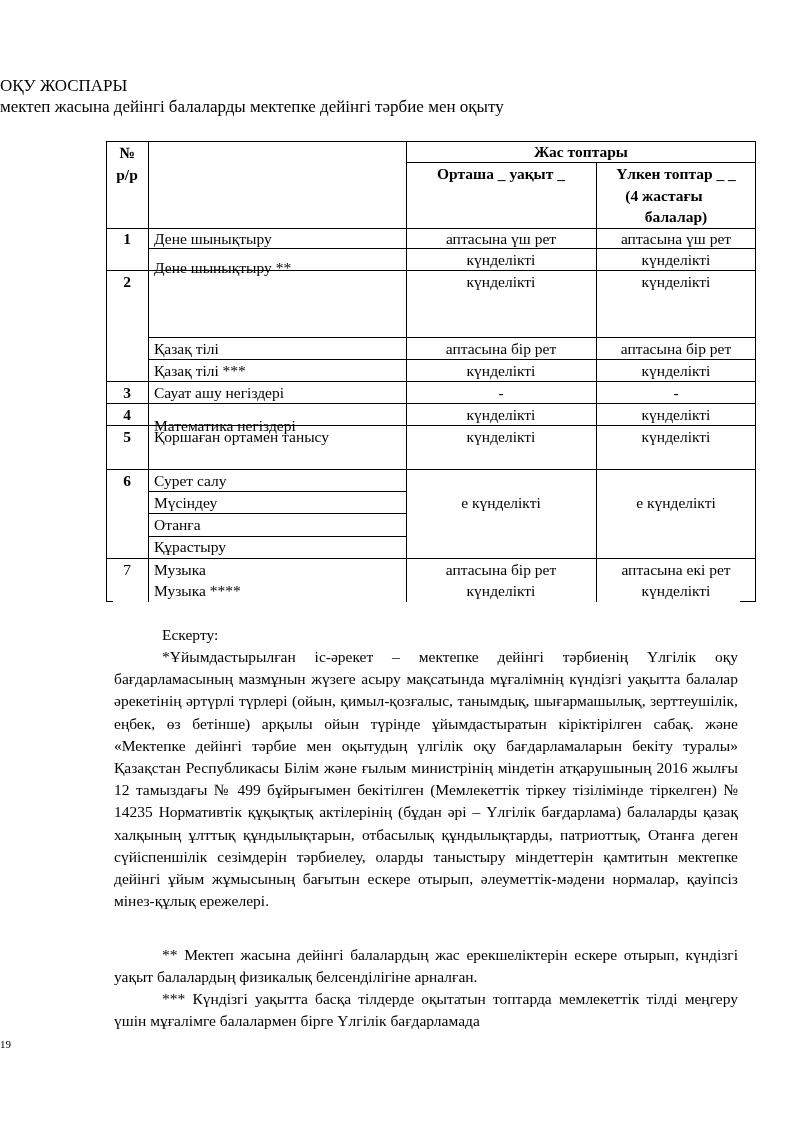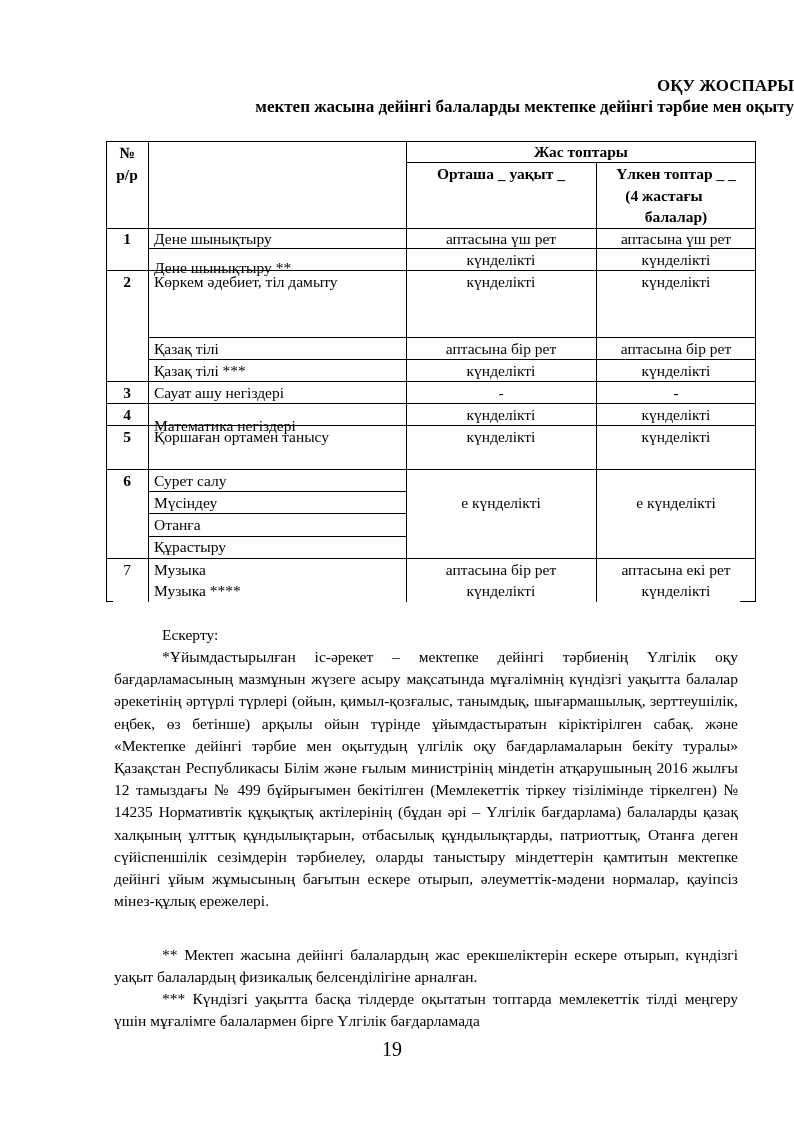--- a/index.html
+++ b/index.html
@@ -1,33 +1,33 @@
 <!DOCTYPE html>
 <html><head>
 <meta charset="utf-8">
 <style>
   html, body { margin:0; padding:0; background:#ffffff; }
   body { width:794px; height:1123px; position:relative; overflow:hidden;
          font-family:"Liberation Serif", "DejaVu Serif", serif; color:#000; }
-  .title { position:absolute; left:0; width:794px; text-align:right; font-weight:bold; }
+  .title { position:absolute; left:0; width:794px; text-align:left; font-weight:normal; }
   .t1 { top:76px; font-size:17px; }
   .t2 { top:97px; font-size:17px; }
 
   .tbl { position:absolute; left:106px; top:141px; width:650px; height:461px; }
   .ln { position:absolute; background:#000; }
   .h { height:1px; }
   .v { width:1px; }
   .cell { position:absolute; font-size:15.5px; line-height:22px; white-space:nowrap; }
   .c { text-align:center; }
   .b { font-weight:bold; }
   .hdr { font-weight:bold; font-size:15.5px; line-height:22px; text-align:center; position:absolute; }
 
   .para { position:absolute; left:114px; width:624px; font-size:15.5px; line-height:22.2px; text-align:justify; }
   .indent { text-indent:48px; }
-  .pagenum { position:absolute; top:1038px; left:0; width:784px; text-align:center; font-size:20px; }
+  .pagenum { position:absolute; top:1038px; left:0; width:784px; font-size:11px; }
 </style>
 </head>
 <body>
 
 <div class="title t1">ОҚУ ЖОСПАРЫ</div>
 <div class="title t2">мектеп жасына дейінгі балаларды мектепке дейінгі тәрбие мен оқыту</div>
 
 <div class="tbl">
 
   <div class="ln v" style="left:0;top:0;height:461px"></div>
@@ -66,21 +66,20 @@
   <div class="cell c b" style="left:0;top:87px;width:42px">1</div>
   <div class="cell" style="left:48px;top:87px">Дене шынықтыру</div>
   <div class="cell c" style="left:300px;top:87px;width:190px">аптасына үш рет</div>
   <div class="cell c" style="left:490px;top:87px;width:160px">аптасына үш рет</div>
 
   <div class="cell" style="left:48px;top:116px">Дене шынықтыру **</div>
   <div class="cell c" style="left:300px;top:108px;width:190px">күнделікті</div>
   <div class="cell c" style="left:490px;top:108px;width:160px">күнделікті</div>
 
   <div class="cell c b" style="left:0;top:130px;width:42px">2</div>
-  <div class="cell" style="left:48px;top:130px">Көркем  әдебиет, тіл дамыту</div>
   <div class="cell c" style="left:300px;top:130px;width:190px">күнделікті</div>
   <div class="cell c" style="left:490px;top:130px;width:160px">күнделікті</div>
 
   <div class="cell" style="left:48px;top:197px">Қазақ тілі</div>
   <div class="cell c" style="left:300px;top:197px;width:190px">аптасына бір рет</div>
   <div class="cell c" style="left:490px;top:197px;width:160px">аптасына бір рет</div>
 
   <div class="cell" style="left:48px;top:219px">Қазақ тілі ***</div>
   <div class="cell c" style="left:300px;top:219px;width:190px">күнделікті</div>
   <div class="cell c" style="left:490px;top:219px;width:160px">күнделікті</div>

